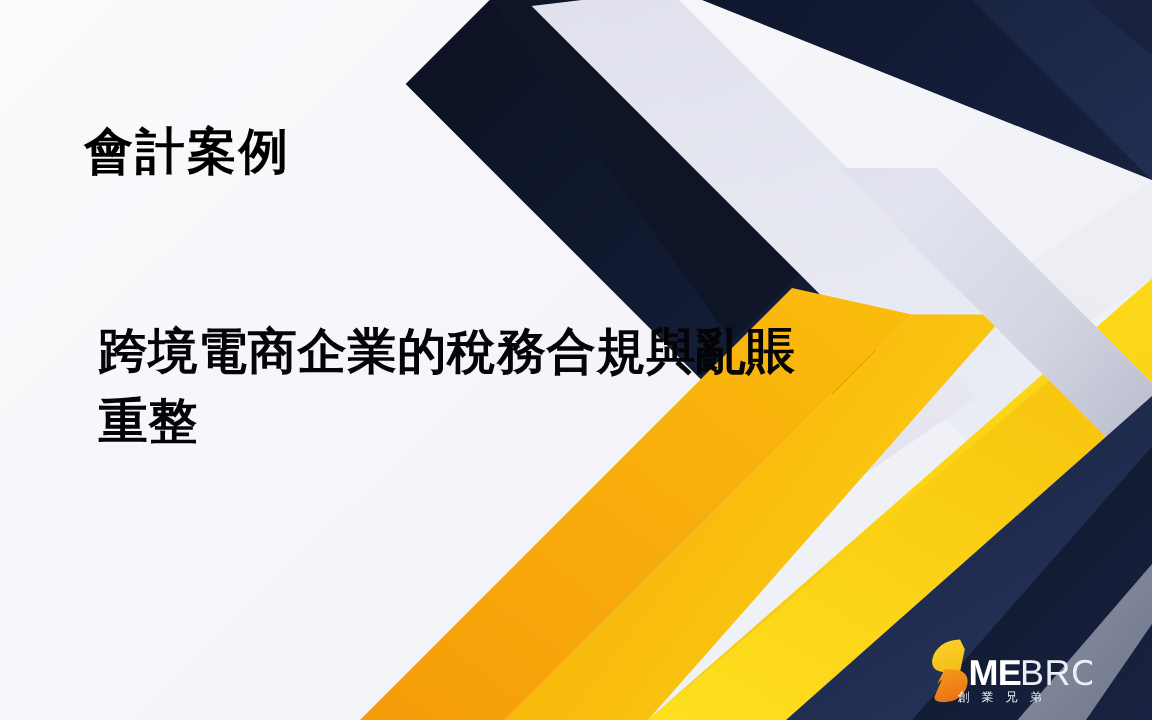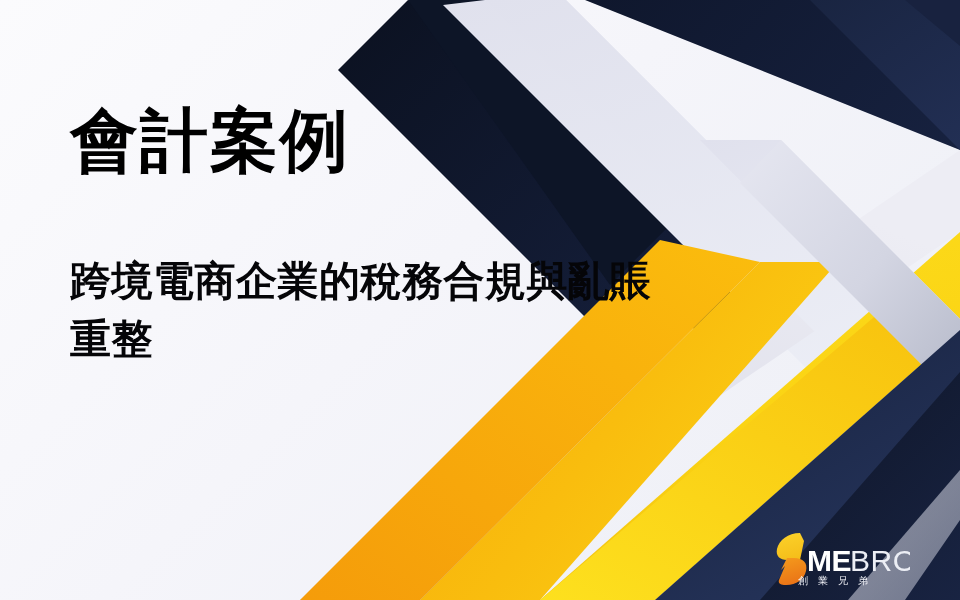--- a/index.html
+++ b/index.html
@@ -25,32 +25,32 @@
   .text-layer {
     position: absolute;
     inset: 0;
     z-index: 5;
   }
   #title {
     position: absolute;
     left: 70px;
     top: 104px;
     margin: 0;
-    font-size: 68px;
+    font-size: 41px;
     line-height: 1.08;
     font-weight: 700;
     color: #000000;
     letter-spacing: 2px;
     white-space: nowrap;
   }
   #subtitle {
     position: absolute;
     left: 70px;
     top: 252px;
-    margin: 0;
+    margin: 12px;
     width: 600px;
     font-size: 41px;
     line-height: 1.42;
     font-weight: 700;
     color: #050508;
     letter-spacing: 0.5px;
   }
   #logo {
     position: absolute;
     left: 770px;

